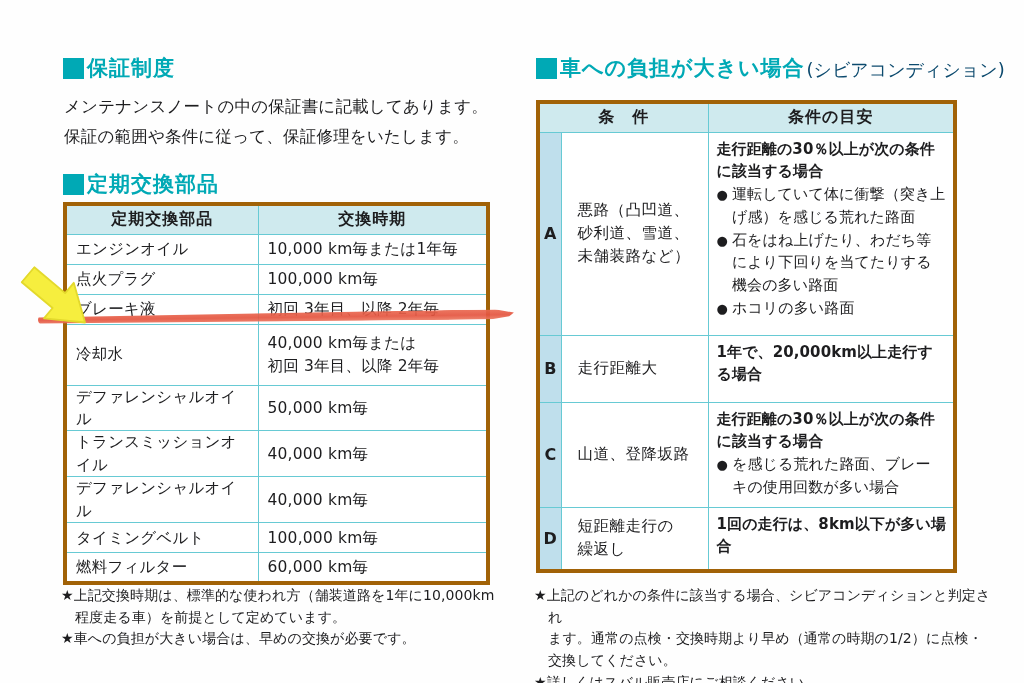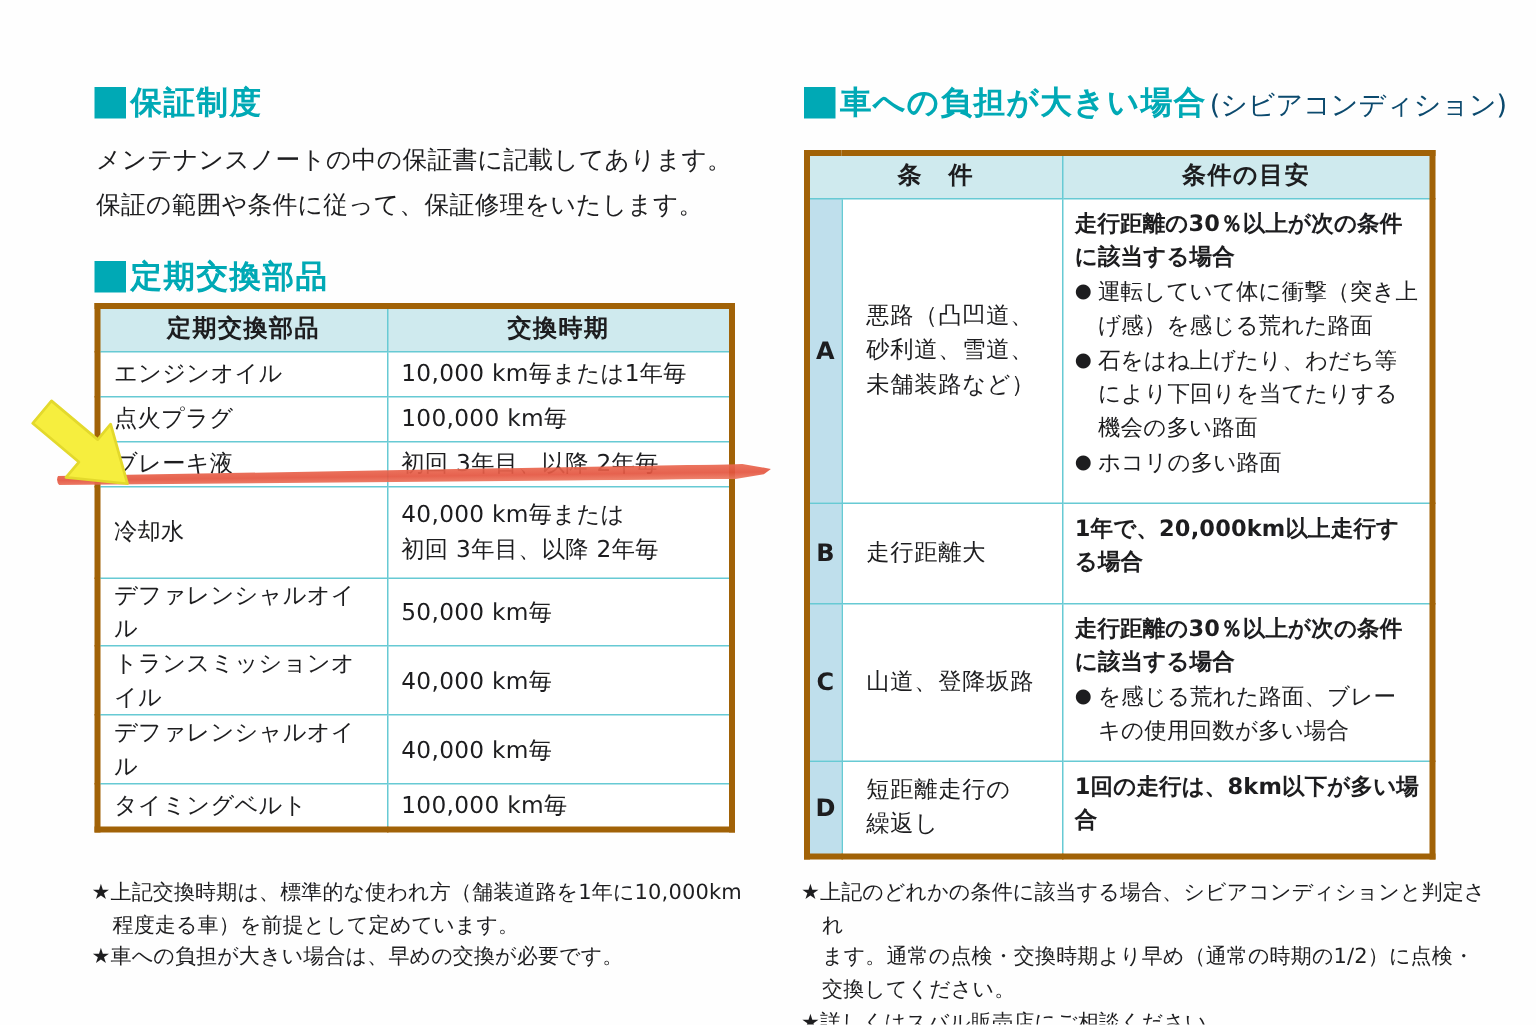--- a/index.html
+++ b/index.html
@@ -156,20 +156,24 @@
     <td>40,000 km毎</td>
   </tr>
   <tr>
     <td>デファレンシャルオイル</td>
     <td>40,000 km毎</td>
   </tr>
   <tr>
     <td>タイミングベルト</td>
     <td>100,000 km毎</td>
   </tr>
+  <tr>
+    <td>燃料フィルター</td>
+    <td>60,000 km毎</td>
+  </tr>
 </tbody>
   </table>
 
 <div id="left-footnotes" class="footnotes">
   <div class="footnote">★上記交換時期は、標準的な使われ方（舗装道路を1年に10,000km
 程度走る車）を前提として定めています。</div>
   <div class="footnote">★車への負担が大きい場合は、早めの交換が必要です。</div>
 </div>
 
 <div class="sec-heading" style="left:536px; top:54px;">

